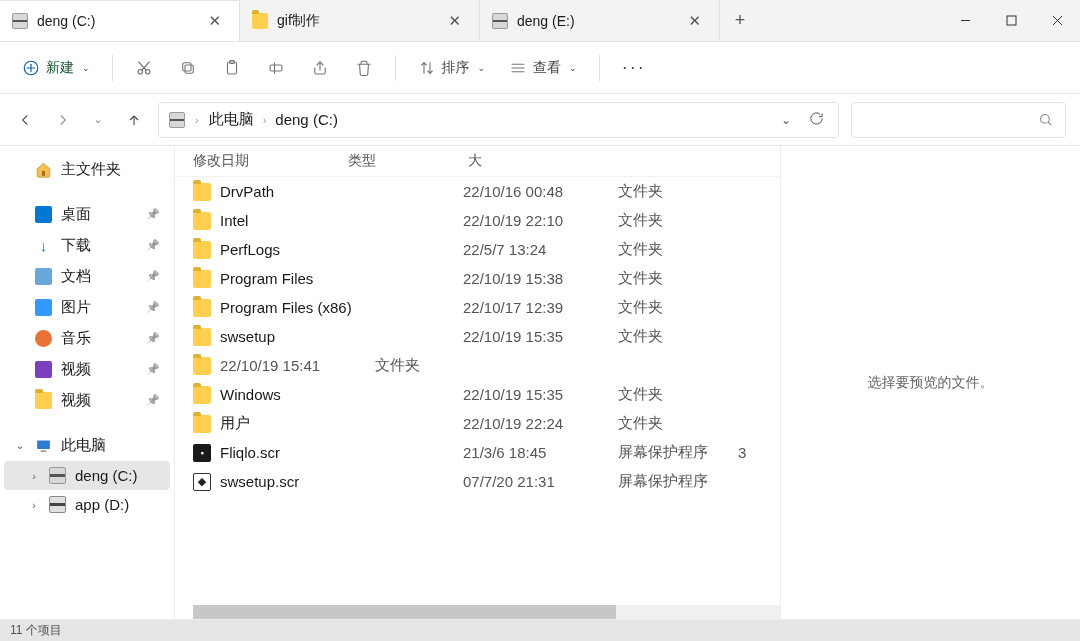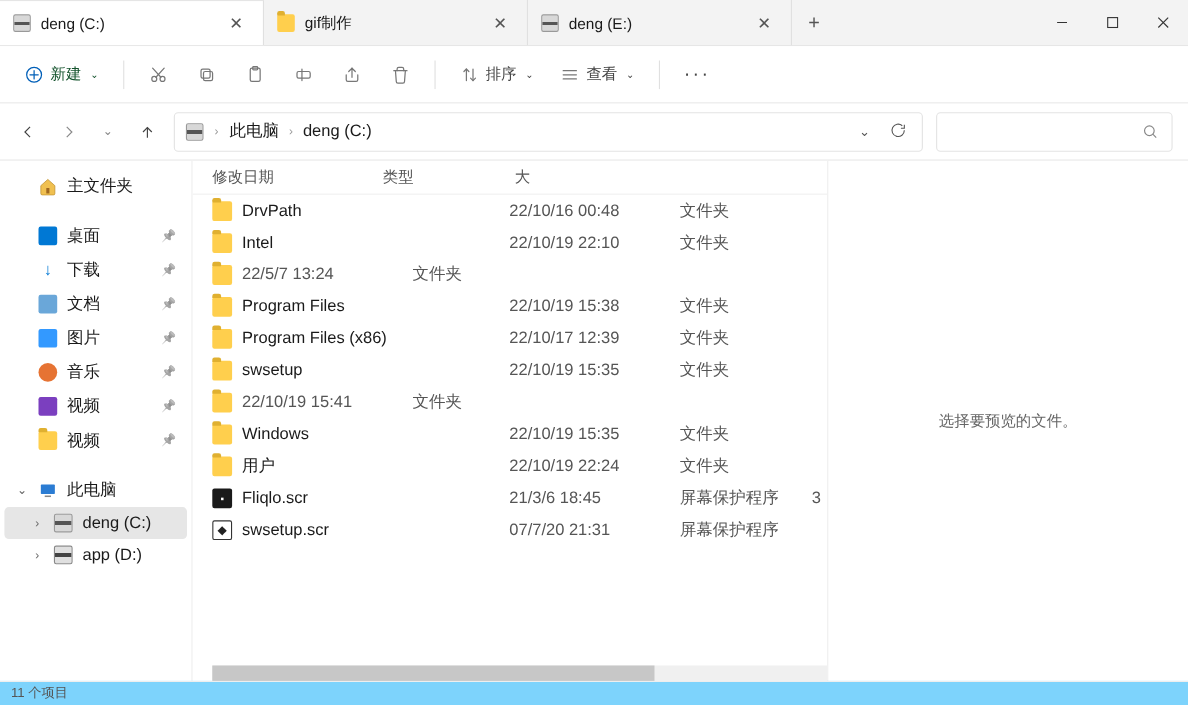--- a/index.html
+++ b/index.html
@@ -45,22 +45,22 @@
 .col-size{flex:1}
 .files{flex:1;overflow-y:auto;overflow-x:hidden;position:relative}
 .frow{display:flex;align-items:center;padding:5px 0 5px 18px;font-size:15px;cursor:pointer}
 .frow .fico{width:18px;height:18px;margin-right:9px;flex:0 0 18px}
 .frow .fn{width:243px}
 .frow .fd{width:155px;color:#555}
 .frow .ft{width:120px;color:#555}
 .frow .fs{color:#555}
 .hscroll{height:14px;background:#f0f0f0;margin-left:18px;position:relative}
 .hthumb{position:absolute;left:0;top:0;height:100%;width:72%;background:#c7c7c7}
-.preview{width:328px;border-left:1px solid #eee;display:flex;align-items:center;justify-content:center;color:#666;font-size:14px}
-.status{height:22px;padding:2px 10px;font-size:12px;color:#555;border-top:1px solid #eee;background:#7dd3fc}
+.preview{width:300px;border-left:1px solid #eee;display:flex;align-items:center;justify-content:center;color:#666;font-size:14px}
+.status{height:22px;padding:2px 10px;font-size:12px;color:#555;border-top:1px solid #eee;background:#e5e5e5}
 
 .ico-drive{background:linear-gradient(#d8d8d8 40%,#555 40%,#555 60%,#d8d8d8 60%);border:1px solid #999;border-radius:2px}
 .ico-folder{background:#ffcf4d;border-radius:2px;position:relative}
 .ico-folder:before{content:"";position:absolute;top:-3px;left:0;width:45%;height:4px;background:#e0b030;border-radius:2px 2px 0 0}
 .ico-drive2{background:linear-gradient(#e0e0e0 40%,#444 40%,#444 62%,#e0e0e0 62%);border:1px solid #888;border-radius:2px}
 .ico-blue{background:#0078d4;border-radius:2px}
 .ico-dl{color:#0078d4;font-size:15px;display:flex;align-items:center;justify-content:center}
 .ico-doc{background:#6aa7d9;border-radius:2px}
 .ico-img{background:#3399ff;border-radius:2px}
 .ico-music{background:#e67333;border-radius:50%}
@@ -320,20 +320,21 @@
         </div>
         <div class="frow">
           <span class="fico ico-folder"></span>
           <span class="fn">Intel</span>
           <span class="fd">22/10/19 22:10</span>
           <span class="ft">文件夹</span>
           <span class="fs"></span>
         </div>
         <div class="frow">
           <span class="fico ico-folder"></span>
+          <span class="fn">PerfLogs</span>
           <span class="fd">22/5/7 13:24</span>
           <span class="ft">文件夹</span>
           <span class="fs"></span>
         </div>
         <div class="frow">
           <span class="fico ico-folder"></span>
           <span class="fn">Program Files</span>
           <span class="fd">22/10/19 15:38</span>
           <span class="ft">文件夹</span>
           <span class="fs"></span>

